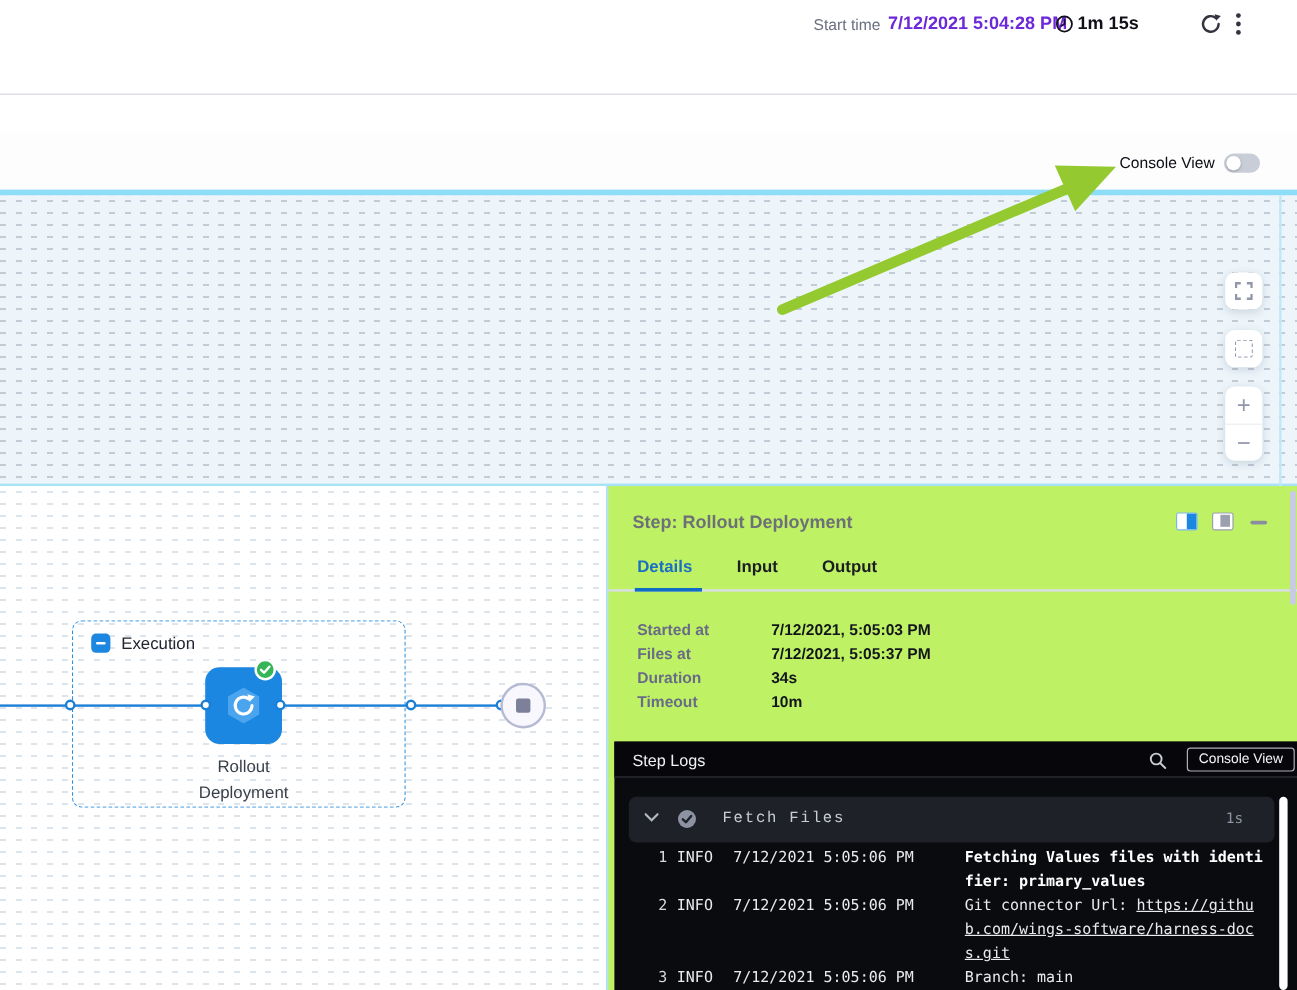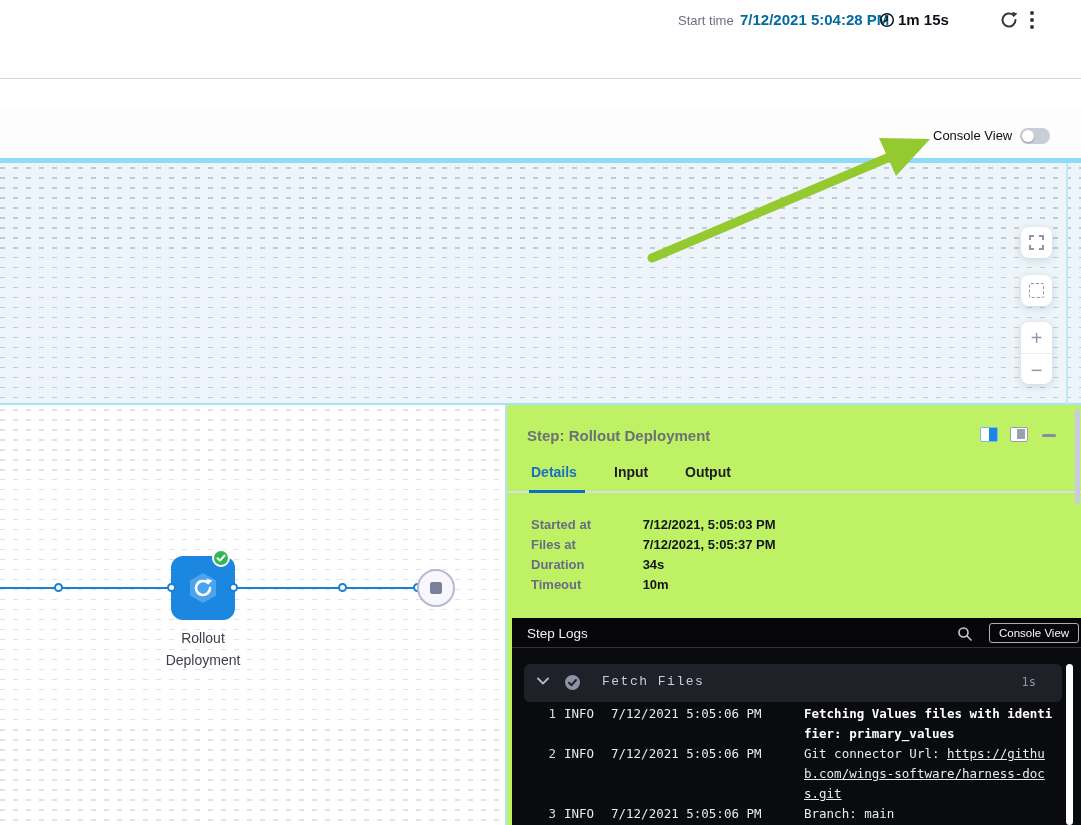--- a/index.html
+++ b/index.html
@@ -2,21 +2,21 @@
 <html><head>
 <meta charset="utf-8">
 <style>
   * { margin:0; padding:0; box-sizing:border-box; }
   html,body { width:1081px; height:825px; background:#fff; font-family:"Liberation Sans", sans-serif; }
   .app { position:relative; width:1081px; height:825px; overflow:hidden; background:#fff; }
 
   
   .topbar { position:absolute; left:0; top:0; width:1081px; height:79px; background:#fff; border-bottom:1px solid #d8d9e0; }
   .tb-label { position:absolute; left:678px; top:13px; font-size:13px; color:#6b6f82; }
-  .tb-value { position:absolute; left:740px; top:11px; font-size:15px; font-weight:700; color:#0369a1; }
+  .tb-value { position:absolute; left:740px; top:11px; font-size:15px; font-weight:700; color:#6d28d9; }
   .tb-clock { position:absolute; left:879px; top:12px; }
   .tb-elapsed { position:absolute; left:898px; top:11px; font-size:15px; font-weight:700; color:#101019; }
   .tb-refresh { position:absolute; left:999px; top:9px; width:22px; height:22px; background:none; border:none; cursor:pointer; }
   .tb-kebab { position:absolute; left:1029px; top:9px; width:16px; height:22px; background:none; border:none; cursor:pointer; }
 
   
   .subbar { position:absolute; left:0; top:110px; width:1081px; height:48px; background:#fdfdfe; }
   .cv-label { position:absolute; left:933px; top:128px; font-size:13px; color:#0b0d13; }
   .cv-toggle { position:absolute; left:1020px; top:128px; width:30px; height:16px; border-radius:9px; background:#c9cdd7; border:none; cursor:pointer; }
   .cv-knob { position:absolute; left:2px; top:2px; width:12px; height:12px; border-radius:50%; background:#fff; box-shadow:0 1px 2px rgba(0,0,0,.25); }
@@ -169,20 +169,26 @@
   </div>
 
   <svg class="arrow-overlay" viewBox="0 0 360 160">
     <line x1="52" y1="138" x2="292" y2="36" stroke="#94c930" stroke-width="9" stroke-linecap="round"></line>
     <polygon points="330,19 296,56 279,18" fill="#94c930"></polygon>
   </svg>
 
   <div class="canvas-bottom">
     <div class="flow-line"></div>
 
+    <div class="exec-box">
+      <button class="exec-chip" title="Collapse">
+        <span class="minus"></span>
+      </button>
+      <span class="exec-label">Execution</span>
+    </div>
 
     <button class="step-node" title="Rollout Deployment">
       <svg width="64" height="64" viewBox="0 0 64 64">
         <polygon points="32,17 45,24.5 45,39.5 32,47 19,39.5 19,24.5" fill="#4aa4ee"></polygon>
         <path d="M39 32 a7 7 0 1 1 -2.5-5.4" fill="none" stroke="#ffffff" stroke-width="2.6" stroke-linecap="round"></path>
         <polygon points="35.2,22.6 41.4,24.4 37,28.8" fill="#ffffff"></polygon>
       </svg>
       <span class="node-badge">
         <svg width="14" height="14" viewBox="0 0 14 14">
             <path d="M3.5 7.2 L6 9.6 L10.5 4.6" fill="none" stroke="#fff" stroke-width="2" stroke-linecap="round" stroke-linejoin="round"></path>

